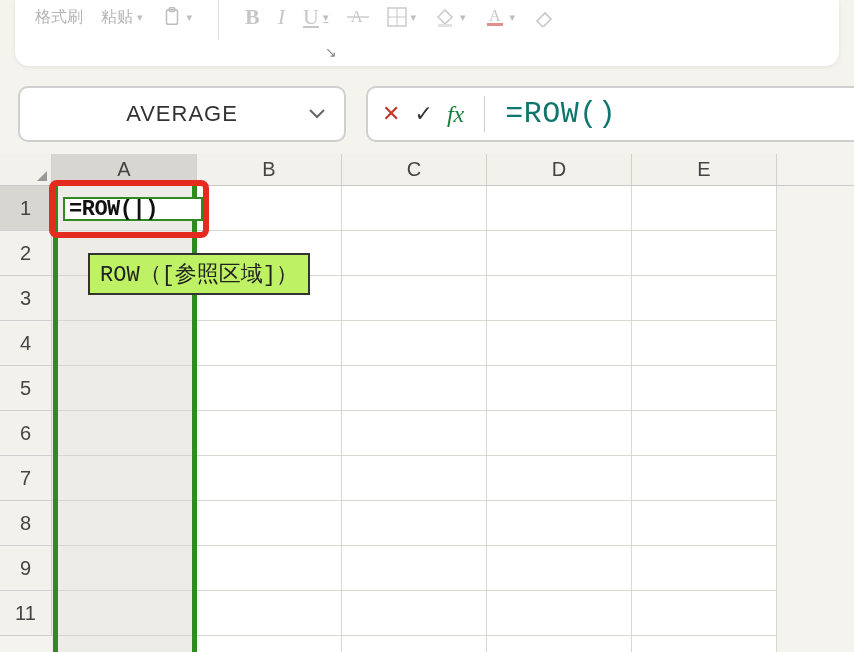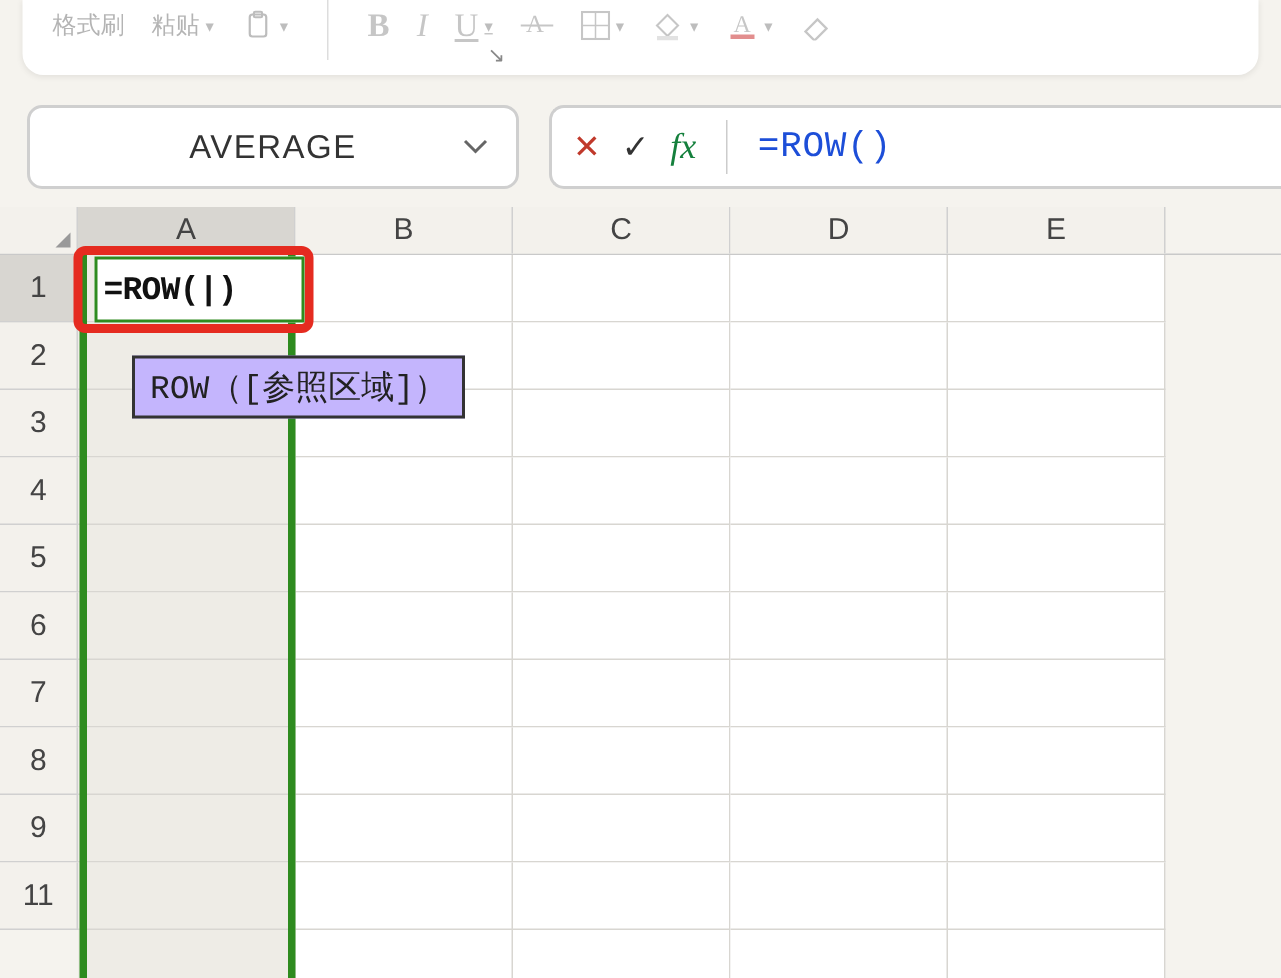--- a/index.html
+++ b/index.html
@@ -7,21 +7,21 @@
     font-family: -apple-system, "Segoe UI", Arial, sans-serif;
     background: #f5f3ee;
     width: 854px;
     height: 652px;
     overflow: hidden;
     position: relative;
   }
   
   .ribbon {
     background: #ffffff;
-    height: 50px;
+    height: 66px;
     margin: 0 15px 0 15px;
     border-radius: 0 0 14px 14px;
     position: relative;
     box-shadow: 0 1px 4px rgba(0,0,0,0.08);
     display: flex;
     align-items: flex-start;
     padding-top: 0;
   }
   .ribbon-group {
     display: flex;
@@ -97,22 +97,22 @@
     font-style: italic;
     font-family: "Times New Roman", serif;
     font-size: 24px;
     color: #15803d;
   }
   .fx-divider {
     width: 1px; height: 36px; background: #ccc; margin: 0 6px;
   }
   .fx-input {
     font-family: "Courier New", monospace;
-    font-size: 24px;
-    color: #1d4ed8;
+    font-size: 30px;
+    color: #0f766e;
     letter-spacing: 0.5px;
   }
 
   
   .gridwrap {
     margin-top: 12px;
     position: relative;
   }
   .colheaders {
     display: flex;
@@ -206,39 +206,39 @@
     height: 58px;
     border: 6px solid #e52b20;
     border-radius: 8px;
     background: transparent;
     display: flex;
     align-items: center;
     padding-left: 8px;
   }
   .editor-inner {
     width: 140px;
-    height: 44px;
+    height: 24px;
     background: #fff;
     border: 2px solid #2e8b1f;
     display: flex;
     align-items: center;
     padding-left: 4px;
     font-family: "Courier New", monospace;
     font-weight: bold;
     font-size: 22px;
     color: #111;
     letter-spacing: -0.5px;
   }
 
   
   .tooltip {
     position: absolute;
     left: 36px;
     top: 67px;
-    background: #c4b5fd;
+    background: #bef264;
     border: 2px solid #333;
     padding: 4px 10px;
     font-family: "SimSun", "Courier New", monospace;
     font-size: 22px;
     color: #222;
     white-space: nowrap;
   }
 
   svg { display: block; }
 </style>

